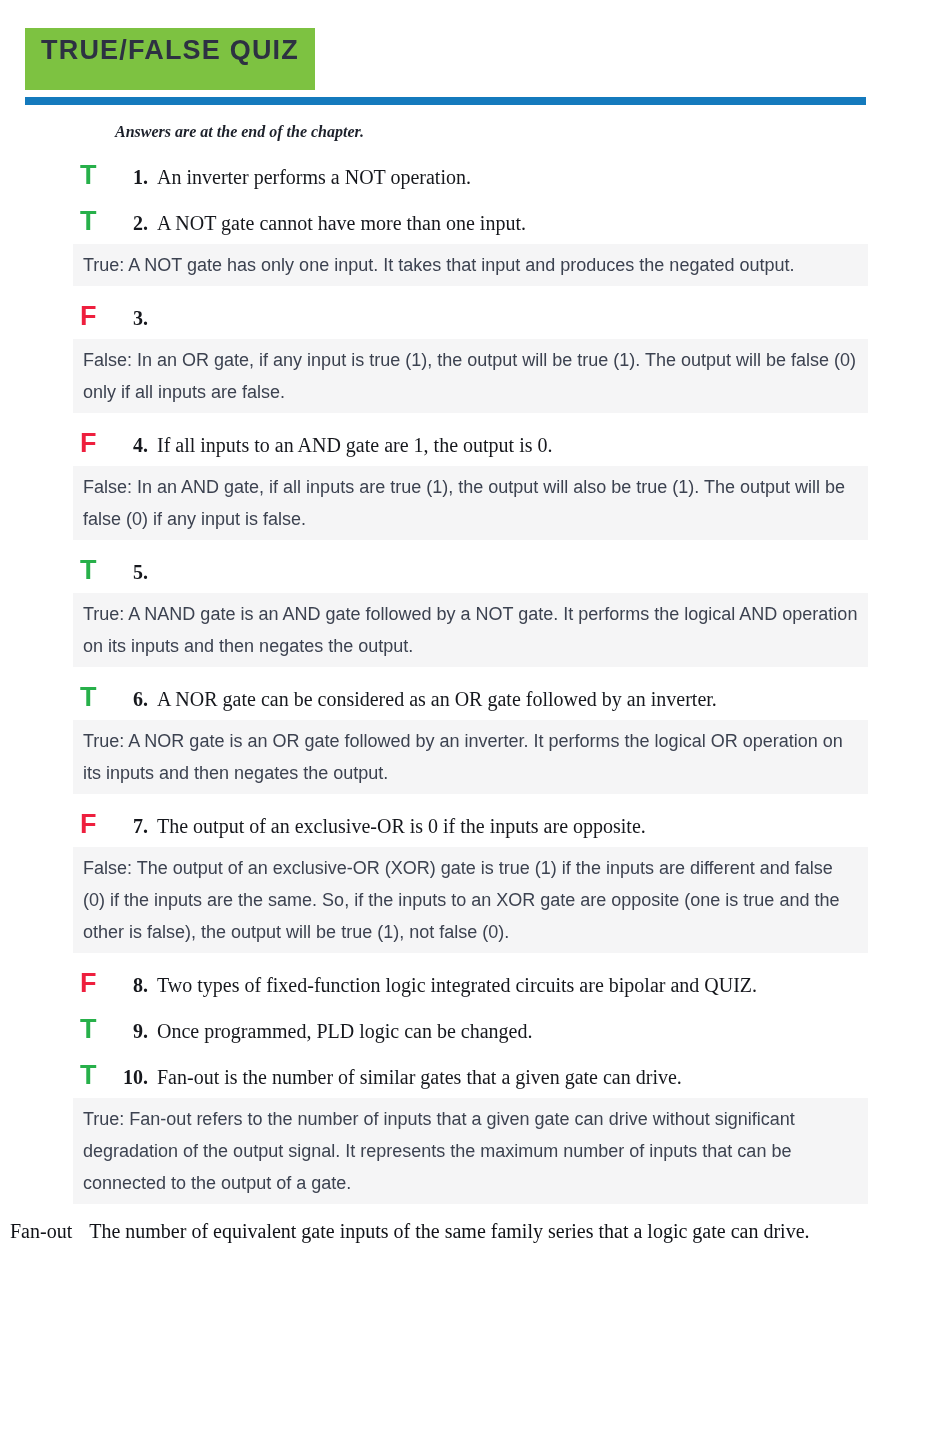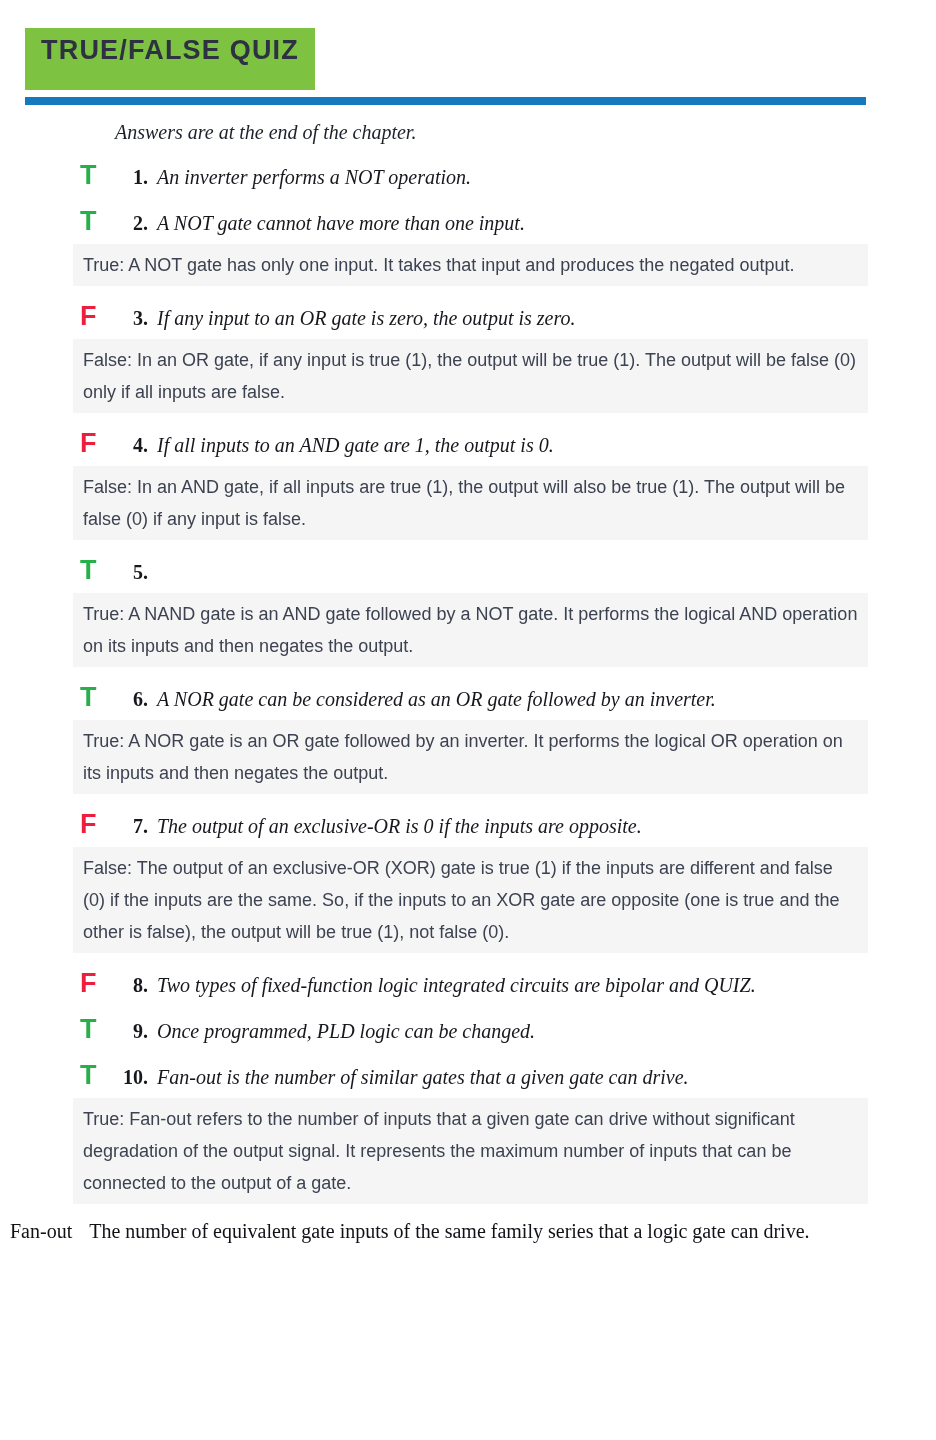--- a/index.html
+++ b/index.html
@@ -34,23 +34,24 @@
     margin: 7px 0 0 25px;
     width: 841px;
     height: 8px;
     background: var(--rule-blue, #147abd);
   }
 
   
   .intro {
     margin: 14px 0 0 115px;
     font-style: italic;
-    font-size: 20px;
+    font-size: 16px;
     line-height: 26px;
     color: #1d212b;
+    font-weight: bold;
   }
 
   
   .q-row {
     margin: 16px 0 0 80px;
     display: flex;
     align-items: baseline;
     line-height: 28px;
     white-space: nowrap;
   }
@@ -66,21 +67,20 @@
   .q-num {
     font-weight: bold;
     font-size: 20px;
     width: 38px;
     flex: 0 0 38px;
     text-align: right;
     margin-right: 9px;
   }
   .q-text {
     font-size: 20px;
-    font-style: italic;
   }
 
   
   .expl {
     margin: 7px 0 0 73px;
     width: 775px;
     background: var(--box-bg, #f5f5f6);
     padding: 5px 10px;
     font-family: "Liberation Sans", sans-serif;
     font-size: 18px;
@@ -129,21 +129,20 @@
       <span class="q-num">2.</span>
       <span class="q-text">A NOT gate cannot have more than one input.</span>
     </div>
     <div class="expl">True: A NOT gate has only one input. It takes that input and produces the negated output.</div>
   </div>
 
   <div class="qa-item">
     <div class="q-row">
       <span class="mark mark-F">F</span>
       <span class="q-num">3.</span>
-      <span class="q-text">If any input to an OR gate is zero, the output is zero.</span>
     </div>
     <div class="expl">False: In an OR gate, if any input is true (1), the output will be true (1). The output will be false (0) only if all inputs are false.</div>
   </div>
 
   <div class="qa-item">
     <div class="q-row">
       <span class="mark mark-F">F</span>
       <span class="q-num">4.</span>
       <span class="q-text">If all inputs to an AND gate are 1, the output is 0.</span>
     </div>

